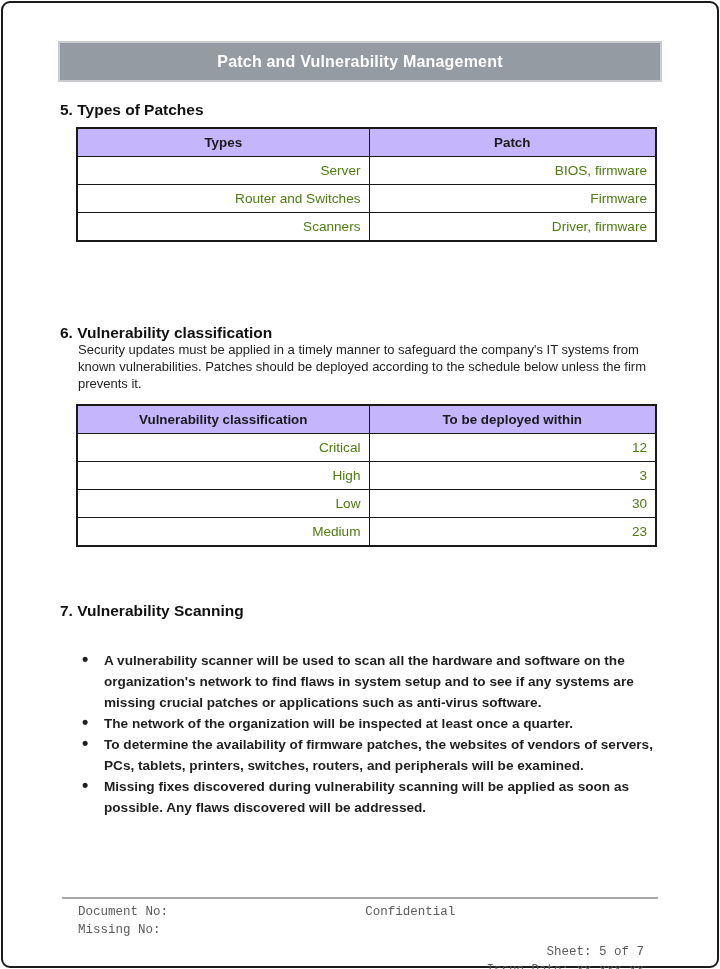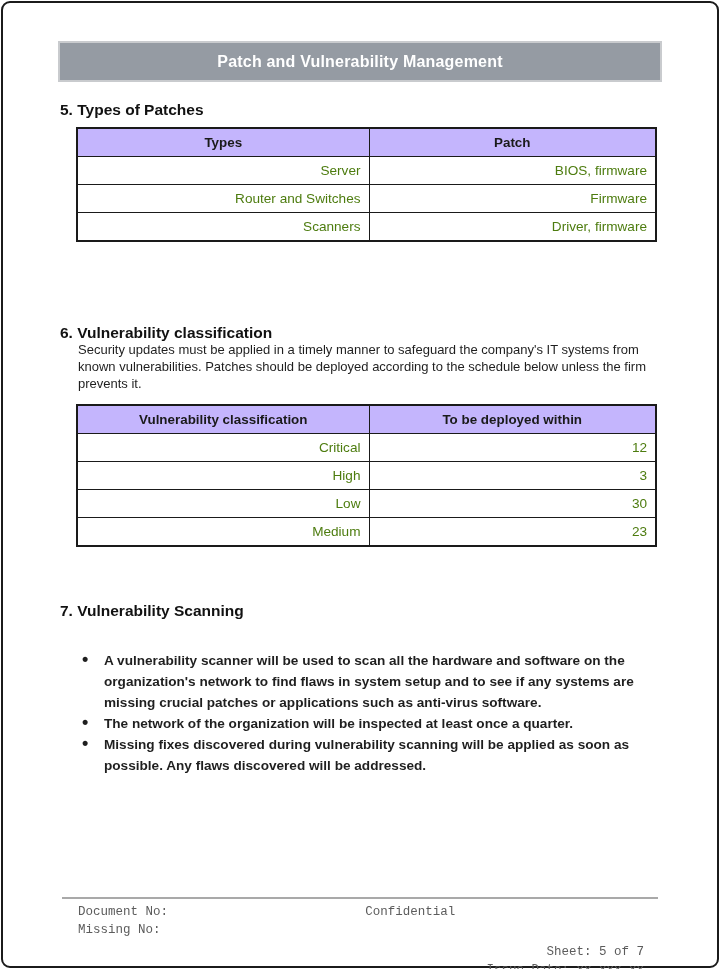--- a/index.html
+++ b/index.html
@@ -204,20 +204,21 @@
         <td>23</td>
       </tr>
     </tbody>
   </table>
 
   <div class="heading heading-7">7. Vulnerability Scanning</div>
 
   <ul class="bullets">
     <li>A vulnerability scanner will be used to scan all the hardware and software on the organization's network to find flaws in system setup and to see if any systems are missing crucial patches or applications such as anti-virus software.</li>
     <li>The network of the organization will be inspected at least once a quarter.</li>
+    <li>To determine the availability of firmware patches, the websites of vendors of servers, PCs, tablets, printers, switches, routers, and peripherals will be examined.</li>
     <li>Missing fixes discovered during vulnerability scanning will be applied as soon as possible. Any flaws discovered will be addressed.</li>
   </ul>
 
   <div class="footer-rule"></div>
 
   <div class="footer">
     <div class="footer-col footer-left">
       <div>Document No:</div>
       <div>Missing No:</div>
     </div>

